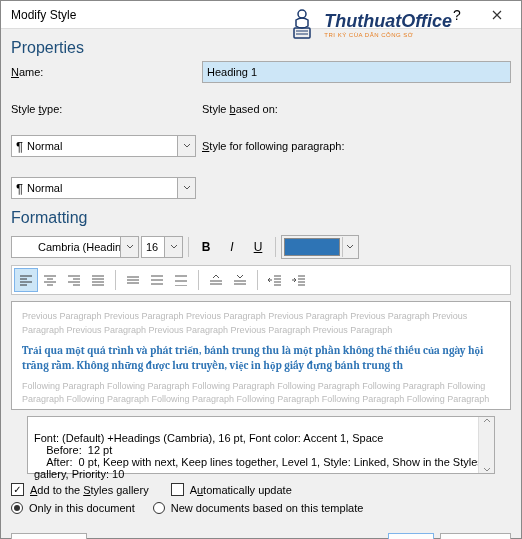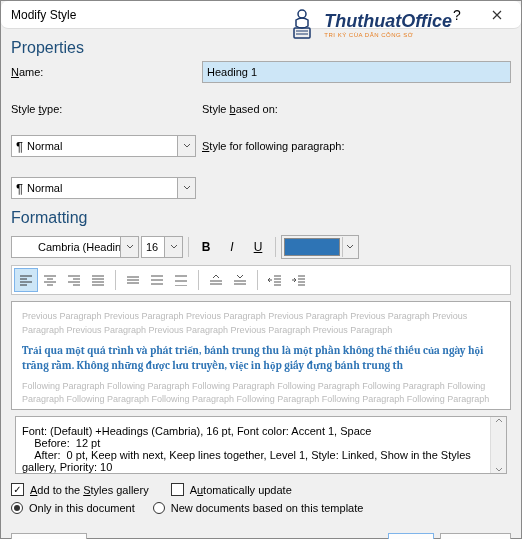--- a/index.html
+++ b/index.html
@@ -1,18 +1,18 @@
 <!DOCTYPE html>
 <html><head>
 <meta charset="utf-8">
 <style>
 * { box-sizing: border-box; margin: 0; padding: 0; font-family: "Segoe UI", Tahoma, sans-serif; }
 body { background: #f0f0f0; width: 522px; height: 539px; overflow: hidden; font-size: 11px; }
 .dialog { width: 522px; height: 539px; background: #f0f0f0; border: 1px solid #888; display: flex; flex-direction: column; }
-.titlebar { background: #fff; height: 28px; display: flex; align-items: center; padding: 0 4px 0 10px; border-bottom: 1px solid #ddd; border-radius: 7px; }
+.titlebar { background: #fff; height: 28px; display: flex; align-items: center; padding: 0 4px 0 10px; border-bottom: 1px solid #ddd; }
 .titlebar .title { flex: 1; font-size: 12px; }
 .titlebar .btn { width: 40px; height: 28px; display: flex; align-items: center; justify-content: center; font-size: 14px; }
 .content { padding: 8px 10px; flex: 1; display: flex; flex-direction: column; }
 .section-label { color: #1e4e79; font-size: 16px; margin: 2px 0 4px 0; }
 .prop-grid { display: grid; grid-template-columns: 185px 1fr; gap: 20px 6px; align-items: center; margin-bottom: 8px; }
 .prop-label { font-size: 11px; }
 .underline { text-decoration: underline; }
 .combo, .input { height: 22px; background: #fff; border: 1px solid #ababab; padding: 0 4px; font-size: 11px; display: flex; align-items: center; position: relative; }
 .input.sel { background: #cde6f7; }
 .combo .arrow { position: absolute; right: 0; top: 0; width: 18px; height: 100%; border-left: 1px solid #ababab; background: #f0f0f0; display: flex; align-items: center; justify-content: center; }
@@ -24,21 +24,21 @@
 .size-combo { width: 42px; }
 .sep { width: 1px; height: 20px; background: #c5c5c5; margin: 0 3px; }
 .color-swatch { width: 56px; height: 18px; background: #2e74b5; border: 1px solid #888; }
 .color-wrap { display: flex; align-items: center; border: 1px solid #ababab; height: 24px; padding: 0 2px; gap: 2px; }
 .color-drop { width: 14px; height: 20px; border-left: 1px solid #c5c5c5; display: flex; align-items: center; justify-content: center; }
 .para-toolbar { display: flex; align-items: center; gap: 2px; margin: 2px 0 6px 0; border: 1px solid #c5c5c5; background: #fff; padding: 2px; }
 .para-toolbar .group { display: flex; }
 .preview { border: 1px solid #ababab; background: #fff; padding: 8px 10px; font-size: 10px; color: #bbb; height: 109px; overflow: hidden; }
 .preview .ghost { line-height: 1.5; font-size: 9px; }
 .preview .sample { color: #2e74b5; font-family: Cambria, Georgia, serif; font-size: 11px; font-weight: bold; line-height: 1.4; margin: 6px 0; }
-.desc-box { border: 1px solid #ababab; background: #fff; padding: 8px 6px; margin: 6px 4px; font-size: 11px; height: 58px; position: relative; }
+.desc-box { border: 1px solid #ababab; background: #fff; padding: 15px 6px; margin: 6px 16px; font-size: 11px; height: 58px; position: relative; }
 .desc-box .scroll { position: absolute; right: 0; top: 0; width: 16px; height: 100%; background: #f0f0f0; border-left: 1px solid #ddd; display: flex; flex-direction: column; justify-content: space-between; align-items: center; }
 .check-row { display: flex; align-items: center; gap: 6px; margin: 3px 0; font-size: 11px; }
 .check { width: 13px; height: 13px; border: 1px solid #333; background: #fff; display: flex; align-items: center; justify-content: center; font-size: 10px; color: #000; }
 .radio { width: 12px; height: 12px; border: 1px solid #333; border-radius: 50%; background: #fff; display: flex; align-items: center; justify-content: center; }
 .radio .dot { width: 6px; height: 6px; background: #333; border-radius: 50%; }
 .footer { display: flex; align-items: center; padding: 8px 10px; gap: 6px; }
 .btn-std { height: 24px; padding: 0 14px; border: 1px solid #ababab; background: #fdfdfd; font-size: 11px; display: flex; align-items: center; }
 .btn-std.primary { border-color: #7eb4ea; }
 .spacer { flex: 1; }
 .logo { position: absolute; top: 6px; right: 70px; z-index: 10; display: flex; align-items: center; gap: 4px; }

